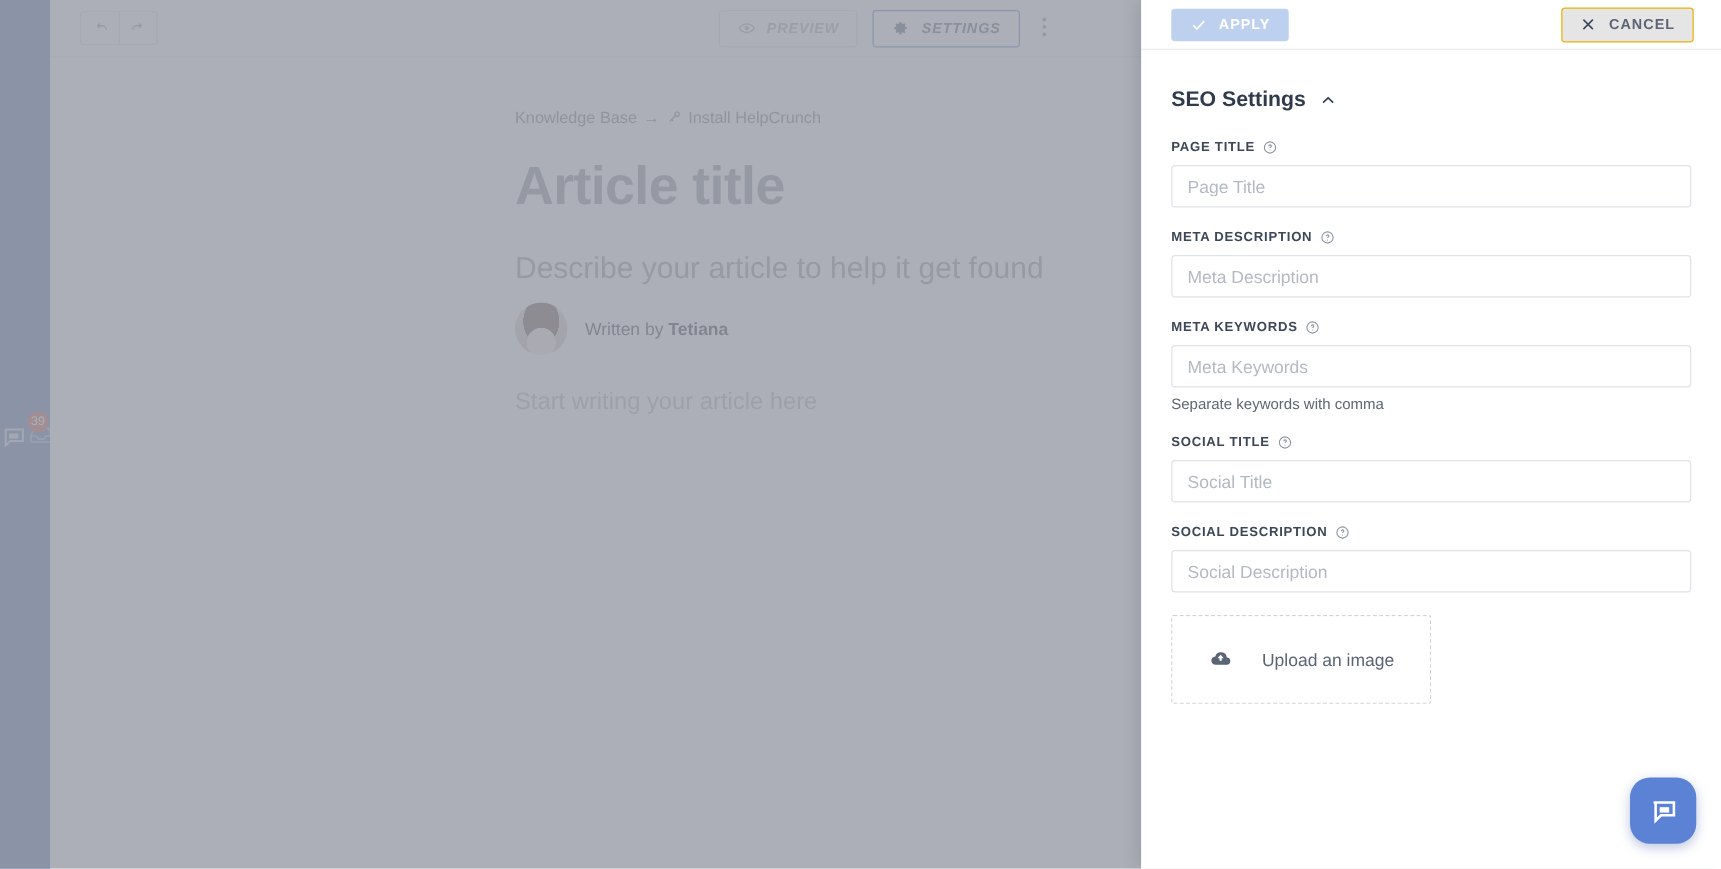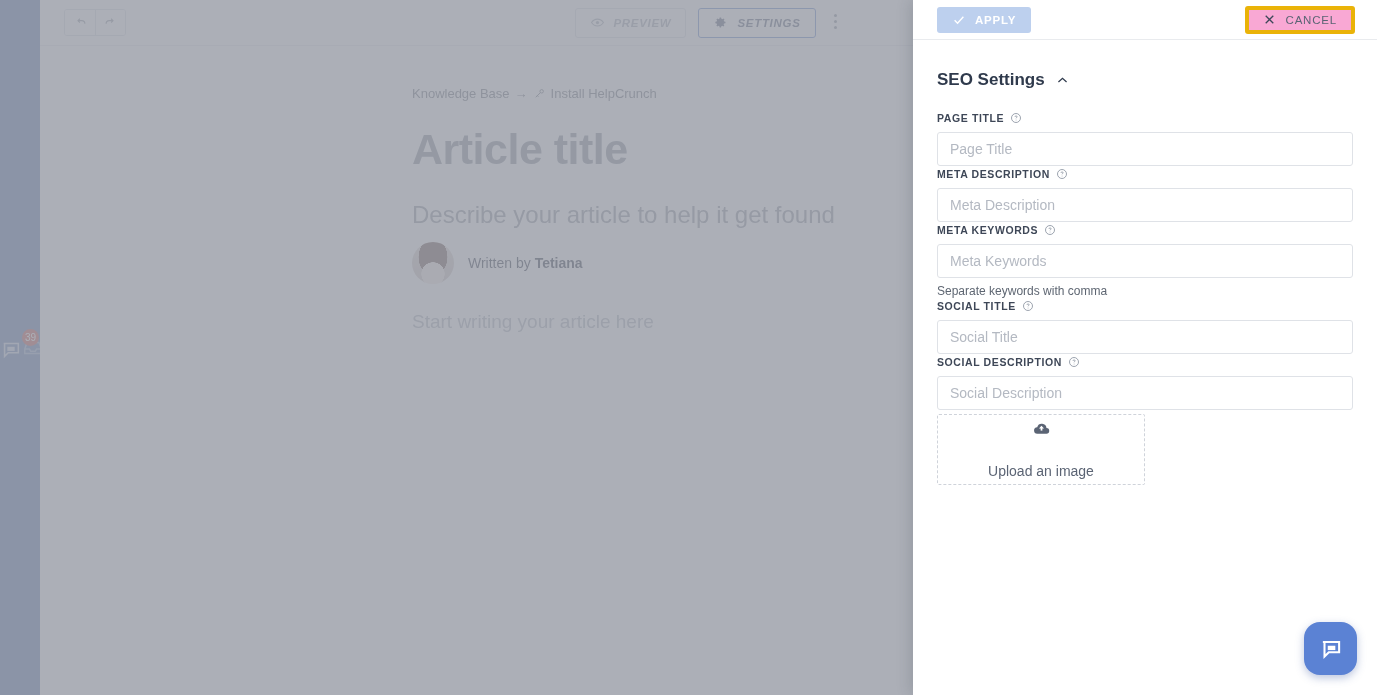--- a/index.html
+++ b/index.html
@@ -125,46 +125,46 @@
     gap: 43px;
   }
   .btn-apply {
     display: flex; align-items: center; gap: 9px;
     background: #bdd0ee; color: #fff; border-radius: 3px;
     height: 26px; padding: 0 15px;
     font-size: 11.5px; font-weight: 600; letter-spacing: .8px;
   }
   .btn-cancel {
     display: flex; align-items: center; gap: 10px;
-    background: #f9a8d4; border: 4px solid #eab308; border-radius: 3px;
+    background: #e5e5e5; border: 1px solid #eab308; border-radius: 3px;
     height: 28px; padding: 0 14px;
-    font-size: 11.5px; font-weight: 400; letter-spacing: .8px; color: #5b6474;
+    font-size: 11.5px; font-weight: 700; letter-spacing: .8px; color: #5b6474;
   }
   .panel-body { flex: 1; overflow: hidden; padding: 30px 24px 0 24px; }
   .panel-title {
     display: flex; align-items: center; gap: 10px;
     font-size: 17px; font-weight: bold; color: #2f3a4c; margin-bottom: 22px;
   }
-  .field { margin-bottom: 2px; }
+  .field { margin-bottom: 18px; }
   .flabel {
     display: flex; align-items: center; gap: 6px;
     font-size: 10.5px; font-weight: bold; letter-spacing: .6px;
     color: #3e4757; margin-bottom: 8px; text-transform: uppercase;
   }
   .finput {
     width: 100%; height: 34px; border: 1px solid #dfe2e7; border-radius: 3px;
     padding: 0 12px; font-size: 14px; color: #3e4757;
     font-family: "Liberation Sans", sans-serif; background: #fff;
   }
   .finput::placeholder { color: #b4b9c2; }
   .fhint { font-size: 12px; color: #5e6672; margin-top: 6px; }
   .dropzone {
     width: 208px; height: 71px; border: 1px dashed #cfd3da; border-radius: 2px;
     display: flex; align-items: center; justify-content: center; gap: 24px;
-    font-size: 14px; color: #5b6474; margin-top: 4px; flex-direction: column;
+    font-size: 14px; color: #5b6474; margin-top: 4px;
   }
 
   .chat-launcher {
     position: absolute; right: 20px; bottom: 20px;
     width: 53px; height: 53px; border-radius: 16px; background: #5b82d4;
     display: flex; align-items: center; justify-content: center;
     box-shadow: 0 3px 9px rgba(60,90,160,.35);
   }
 </style>
 </head>

